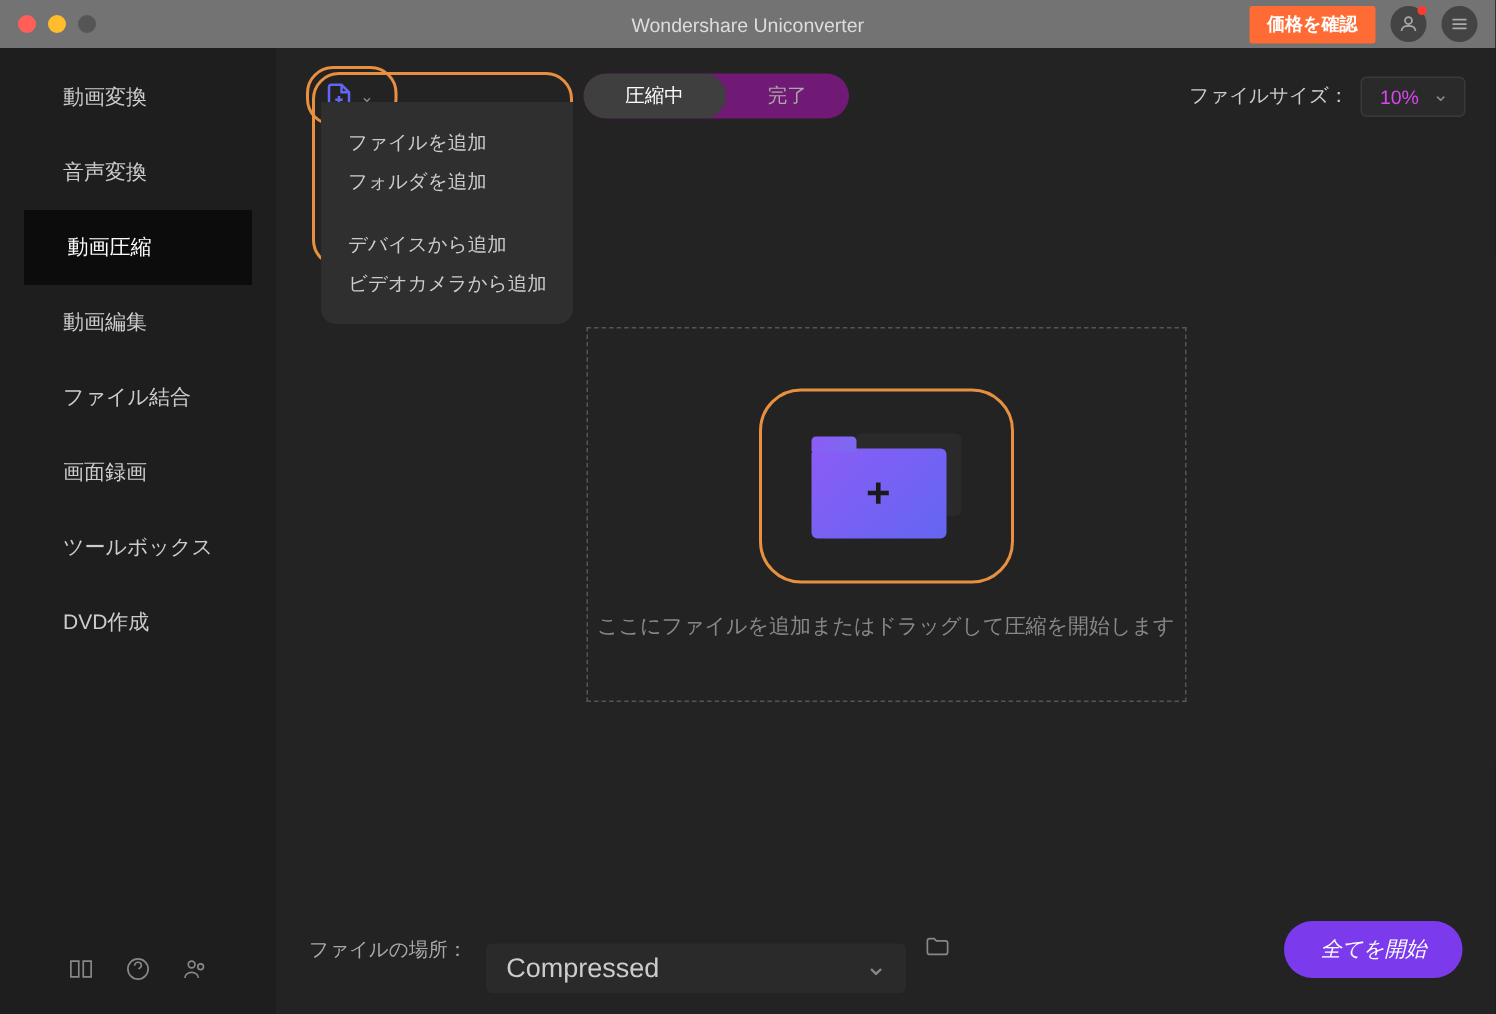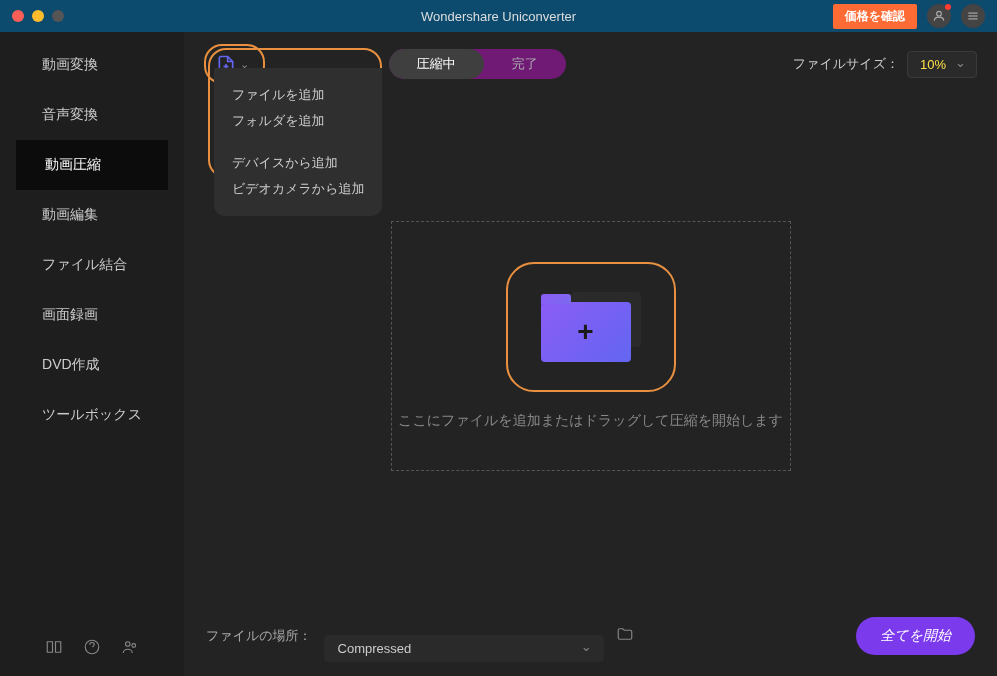--- a/index.html
+++ b/index.html
@@ -1,18 +1,18 @@
 <!DOCTYPE html>
 <html><head>
 <meta charset="utf-8">
 <style>
 * { margin: 0; padding: 0; box-sizing: border-box; font-family: -apple-system, "Hiragino Sans", sans-serif; }
 body { background: #1a1a1a; width: 997px; height: 676px; overflow: hidden; color: #aaa; }
 .app { display: flex; flex-direction: column; height: 100%; }
-.titlebar { height: 32px; background: #0c4a6e; display: flex; align-items: center; position: relative; }
+.titlebar { height: 32px; background: #737373; display: flex; align-items: center; position: relative; }
 .traffic { display: flex; gap: 8px; margin-left: 12px; }
 .tl { width: 12px; height: 12px; border-radius: 50%; }
 .tl.red { background: #ff5f56; }
 .tl.yellow { background: #ffbd2e; }
 .tl.green { background: #555; }
 .title { position: absolute; left: 50%; transform: translateX(-50%); color: #ddd; font-size: 13px; }
 .tb-right { position: absolute; right: 12px; display: flex; align-items: center; gap: 10px; }
 .price-btn { background: #ff6b35; color: #fff; padding: 4px 12px; border-radius: 2px; font-size: 12px; cursor: pointer; font-weight: bold; }
 .circle-icon { width: 24px; height: 24px; border-radius: 50%; background: #444; position: relative; display: flex; align-items: center; justify-content: center; color: #aaa; }
 .dot-badge { position: absolute; top: 0; right: 0; width: 6px; height: 6px; background: #ff3b30; border-radius: 50%; }
@@ -31,34 +31,34 @@
 .dropdown { position: absolute; top: 24px; left: 10px; background: #2f2f2f; border-radius: 0 0 10px 10px; padding: 10px 18px; min-width: 150px; }
 .dd-group { padding: 4px 0; }
 .dd-item { padding: 4px 0; color: #ccc; font-size: 13px; cursor: pointer; white-space: nowrap; }
 .dd-sep { height: 8px; }
 .add-highlight { position: absolute; top: 4px; left: 4px; width: 174px; height: 130px; border: 2px solid #e89040; border-radius: 18px; pointer-events: none; }
 .tabs { display: flex; background: #701a75; border-radius: 16px; overflow: hidden; margin: 0 auto; }
 .tab { padding: 6px 28px; font-size: 13px; color: #aaa; cursor: pointer; }
 .tab.active { background: #3f3f3f; color: #fff; border-radius: 16px; }
 .fs-wrap { display: flex; align-items: center; gap: 8px; margin-left: auto; }
 .fs-label { font-size: 13px; color: #ccc; }
-.fs-select { background: #2a2a2a; border: 1px solid #3a3a3a; color: #fde047; padding: 5px 30px 5px 12px; border-radius: 4px; font-size: 13px; position: relative; cursor: pointer; }
+.fs-select { background: #2a2a2a; border: 1px solid #3a3a3a; color: #d946ef; padding: 5px 30px 5px 12px; border-radius: 4px; font-size: 13px; position: relative; cursor: pointer; }
 .fs-select::after { content: "⌄"; position: absolute; right: 10px; top: 3px; color: #888; }
 .content { flex: 1; display: flex; align-items: center; justify-content: center; }
 .dropzone { border: 1px dashed #555; width: 400px; height: 250px; display: flex; flex-direction: column; align-items: center; justify-content: center; gap: 20px; }
 .folder-ring { width: 170px; height: 130px; border: 2px solid #e89040; border-radius: 28px; display: flex; align-items: center; justify-content: center; }
 .folder { position: relative; width: 100px; height: 70px; cursor: pointer; }
 .folder-back { position: absolute; right: 0; top: 0; width: 70px; height: 55px; background: #2a2a2a; border-radius: 4px; }
 .folder-front { position: absolute; left: 0; bottom: 0; width: 90px; height: 60px; background: linear-gradient(135deg, #8b5cf6, #6366f1); border-radius: 4px; display: flex; align-items: center; justify-content: center; }
 .folder-front::before { content: ""; position: absolute; top: -8px; left: 0; width: 30px; height: 10px; background: linear-gradient(135deg, #8b5cf6, #7c6af0); border-radius: 3px 3px 0 0; }
 .plus { color: #1a1a1a; font-size: 28px; font-weight: bold; }
 .drop-text { color: #888; font-size: 14px; }
 .bottombar { display: flex; align-items: center; padding: 14px 22px; gap: 12px; }
 .bb-label { font-size: 13px; color: #aaa; }
-.loc-select { background: #2a2a2a; color: #ccc; padding: 6px 40px 6px 14px; border-radius: 4px; font-size: 13px; position: relative; cursor: pointer; min-width: 280px; margin-top: 25px; }
+.loc-select { background: #2a2a2a; color: #ccc; padding: 6px 40px 6px 14px; border-radius: 4px; font-size: 18px; position: relative; cursor: pointer; min-width: 280px; margin-top: 25px; }
 .loc-select::after { content: "⌄"; position: absolute; right: 12px; top: 4px; color: #888; }
 .folder-open-icon { color: #888; cursor: pointer; }
 .start-btn { margin-left: auto; background: #7c3aed; color: #fff; padding: 10px 24px; border-radius: 20px; font-size: 14px; cursor: pointer; font-style: italic; }
 </style>
 </head>
 <body>
 
 <div class="app">
   <div class="titlebar">
     <div class="traffic">
@@ -88,22 +88,22 @@
 
   <div class="body">
     <div class="sidebar">
       <div class="nav">
         <div class="nav-item">動画変換</div>
         <div class="nav-item">音声変換</div>
         <div class="nav-item active">動画圧縮</div>
         <div class="nav-item">動画編集</div>
         <div class="nav-item">ファイル結合</div>
         <div class="nav-item">画面録画</div>
+        <div class="nav-item">ツールボックス</div>
         <div class="nav-item">DVD作成</div>
-        <div class="nav-item">ツールボックス</div>
       </div>
       <div class="sb-bottom">
         <span><svg viewBox="0 0 24 24" fill="none" stroke="currentColor" stroke-width="1.5">
               <path d="M3 5h7v14H3zM14 5h7v14h-7z"></path>
             </svg></span>
         <span><svg viewBox="0 0 24 24" fill="none" stroke="currentColor" stroke-width="1.5">
               <circle cx="12" cy="12" r="9"></circle>
               <path d="M9 9c0-1.5 1.3-3 3-3s3 1.3 3 3c0 1.5-1.5 2-2.5 3M12 17h.01"></path>
             </svg></span>
         <span><svg viewBox="0 0 24 24" fill="none" stroke="currentColor" stroke-width="1.5">

